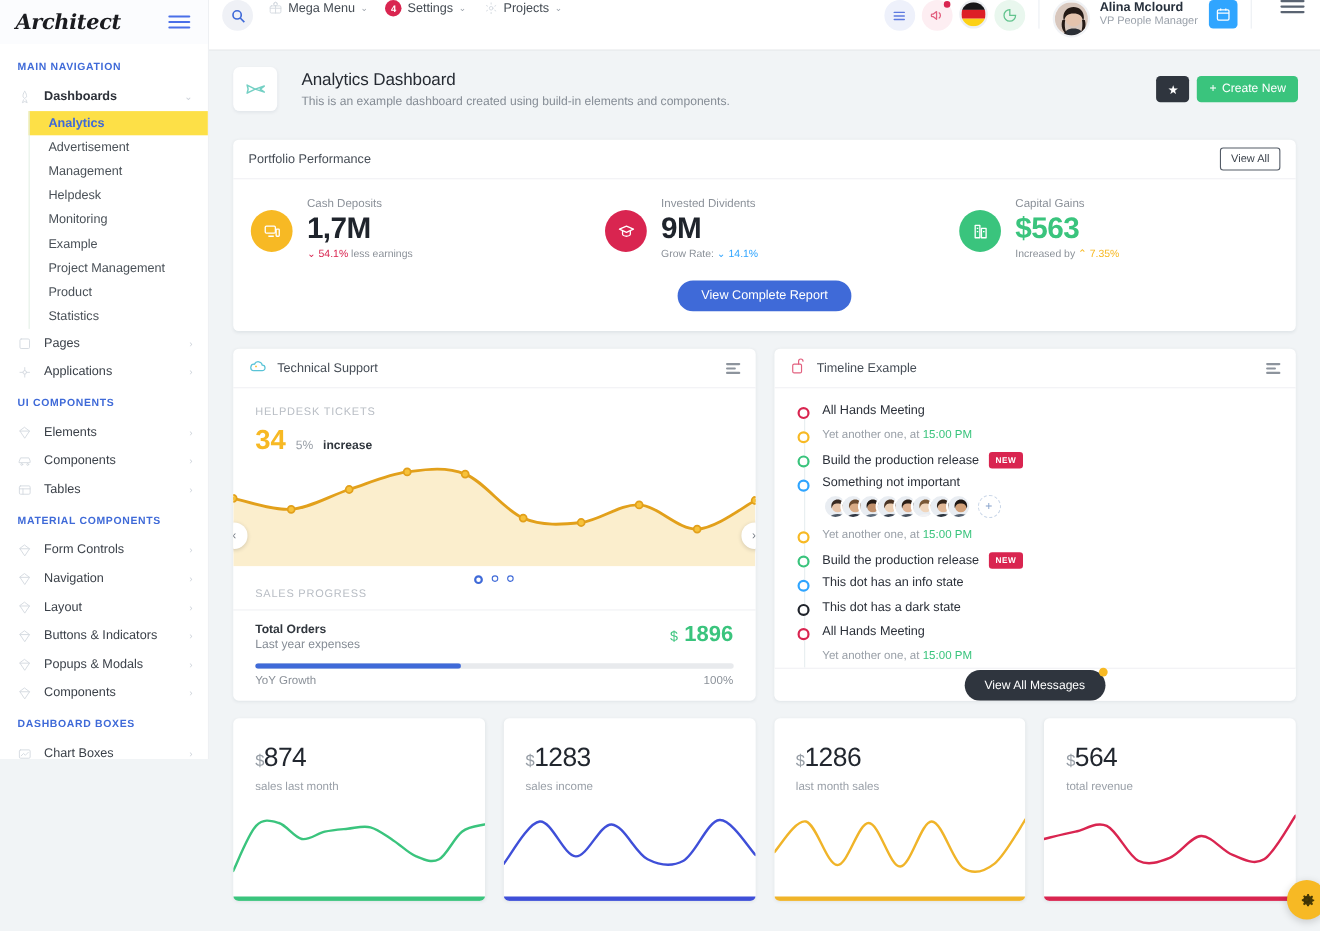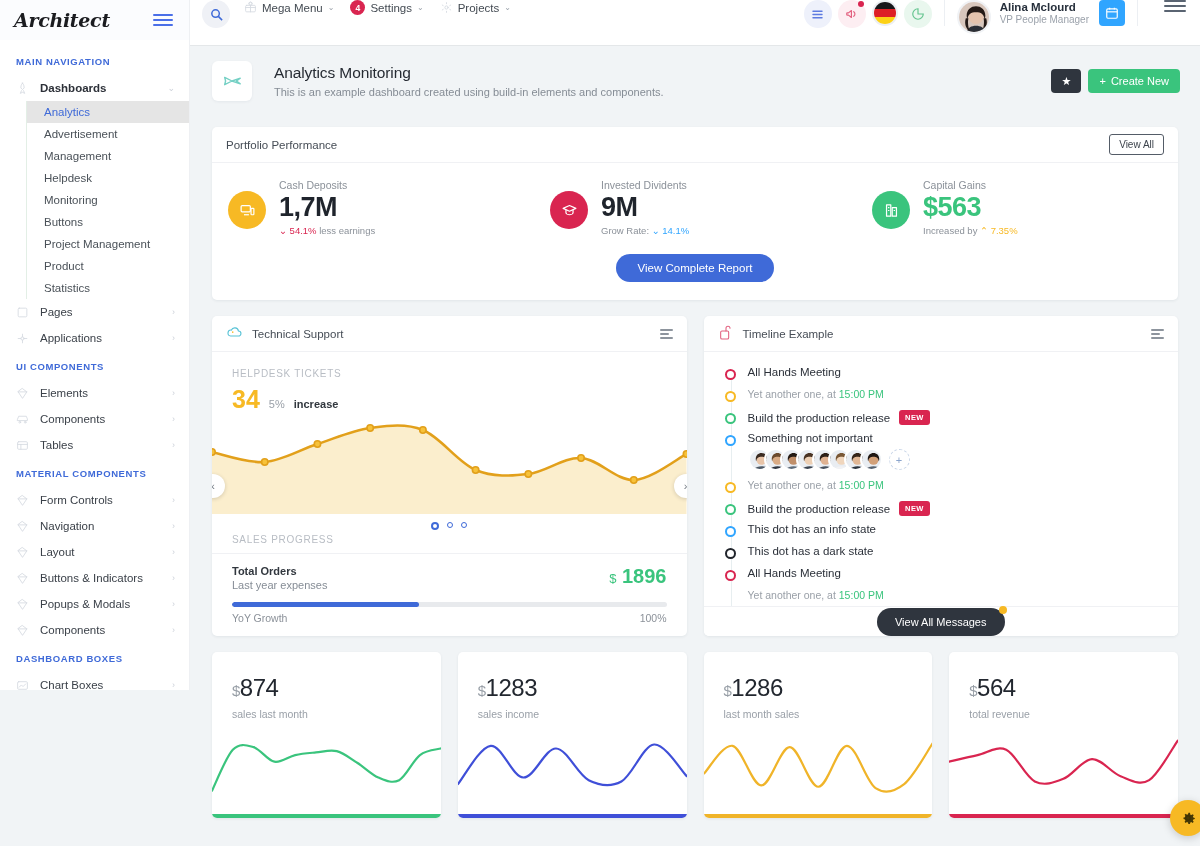--- a/index.html
+++ b/index.html
@@ -47,21 +47,21 @@
   .nav-item .chev { color: #ccd1d9; font-size: 9px; }
   .sub-wrap { position: relative; padding-left: 26px; }
   .sub-wrap:before {
     content: ""; position: absolute; left: 26px; top: 0; bottom: 0; width: 1px; background: #e3efe6;
   }
   .sub-item {
     display: flex; align-items: center; height: 22px; padding-left: 18px;
     font-size: 11.5px; color: #4a5158; cursor: pointer; border-radius: 0;
   }
   .sub-item.active {
-    background: #e5e5e5; color: #3f6ad8; font-weight: 400;
+    background: #fde047; color: #3f6ad8; font-weight: 700;
   }
 
   
   .main { flex: 1; height: 846px; overflow: hidden; display: flex; flex-direction: column; }
   .topbar {
     height: 45px; background: #fff; display: flex; align-items: flex-start;
     padding: 0 14px 0 8px; flex: 0 0 45px;
     box-shadow: 0 1px 0 rgba(0,0,0,.05);
   }
   .search-circle {
@@ -314,21 +314,21 @@
           </span>
           <span class="lbl">Dashboards</span>
           <span class="chev">⌄</span>
         </div>
         <div class="sub-wrap">
           <div class="sub-item active">Analytics</div>
           <div class="sub-item">Advertisement</div>
           <div class="sub-item">Management</div>
           <div class="sub-item">Helpdesk</div>
           <div class="sub-item">Monitoring</div>
-          <div class="sub-item">Buttons</div>
+          <div class="sub-item">Example</div>
           <div class="sub-item">Project Management</div>
           <div class="sub-item">Product</div>
           <div class="sub-item">Statistics</div>
         </div>
         <div class="nav-item">
           <span class="ico">
             <svg width="13" height="13" viewBox="0 0 24 24" fill="none" stroke="#d5dae1" stroke-width="1.6" stroke-linecap="round" stroke-linejoin="round">
               <rect x="4" y="4" width="16" height="16" rx="2"></rect>
             </svg>
           </span>
@@ -596,21 +596,21 @@
 
     <div class="page">
 
       <div class="page-head">
         <div class="ph-icon">
           <svg width="22" height="22" viewBox="0 0 24 24" fill="none" stroke="#74d0c4" stroke-width="1.5" stroke-linecap="round" stroke-linejoin="round">
             <path d="M21 15l-9-3-8 4 1-4-1-4 8 4 9-3-4 3 4 3z"></path>
           </svg>
         </div>
         <div class="ph-txt">
-          <h1>Analytics Monitoring</h1>
+          <h1>Analytics Dashboard</h1>
           <p>This is an example dashboard created using build-in elements and components.</p>
         </div>
         <div class="star-btn">★</div>
         <button class="create-btn">
           <span>+</span>
           <span>Create New</span>
         </button>
       </div>
 
       <div class="content">

